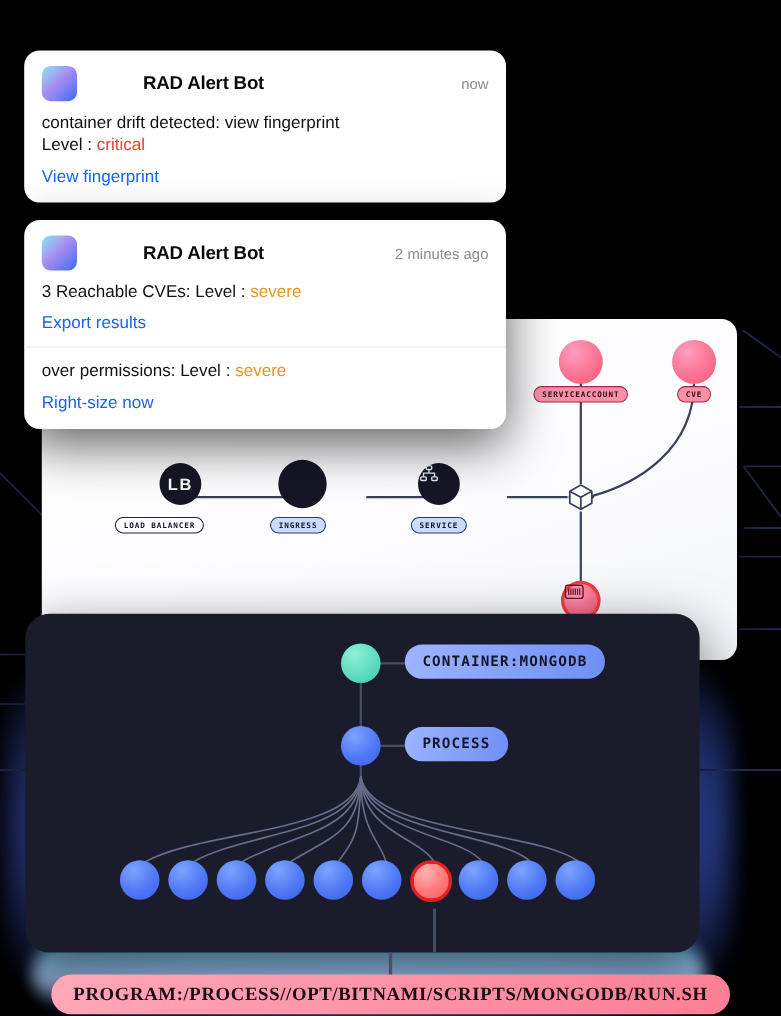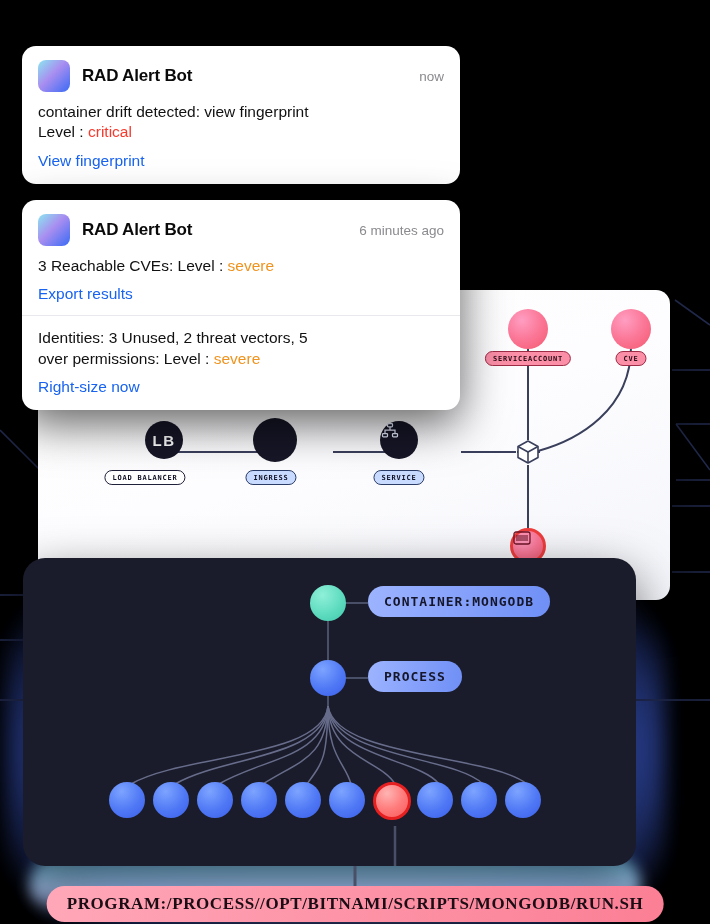--- a/index.html
+++ b/index.html
@@ -57,21 +57,21 @@
     font-family:Liberation Serif, serif;
     font-size:17px;font-weight:700;letter-spacing:.6px;color:#1b0d14;
     padding:8px 20px;border-radius:18px;white-space:nowrap;
     background:linear-gradient(100deg,#ffa7b8 0%,#fb7f95 100%);z-index:6;}
   #program-stem{position:absolute;left:50%;top:866px;width:3px;height:22px;
     transform:translateX(-50%);background:#4a4f68;z-index:5;}
 
   
   .card{position:absolute;background:#fff;border-radius:14px;
         box-shadow:0 14px 46px rgba(0,0,0,.62);overflow:hidden;}
-  .card-head{display:flex;align-items:center;padding:14px 16px 6px 16px;}
+  .card-head{display:flex;align-items:center;padding:14px 16px 6px 16px;gap:48px;}
   .app-icon{width:32px;height:32px;border-radius:8px;flex:none;
     background:linear-gradient(135deg,#8be6f0 0%,#a98ef0 45%,#3a6bf5 100%);}
   .app-name{font-size:17px;font-weight:600;color:#0a0a0a;margin-left:12px;
             letter-spacing:-.2px;}
   .time{margin-left:auto;font-size:13.5px;color:#8a8a8f;}
   .card-body{padding:4px 16px 14px 16px;}
   .bodyline{font-size:15.5px;color:#111;line-height:1.32;}
   .sev-critical{color:#f8392c;}
   .sev-severe{color:#f0931e;text-align:right;}
   .clink{display:inline-block;margin-top:9px;font-size:15.5px;color:#1863f0;
@@ -223,29 +223,28 @@
       <span>Level : </span><span class="sev-critical">critical</span>
     </div>
     <a class="clink">View fingerprint</a>
   </div>
 </div>
 
 <div class="card" style="left:22px;top:200px;width:438px;">
   <div class="card-head">
     <div class="app-icon"></div>
     <div class="app-name">RAD Alert Bot</div>
-    <div class="time">6 minutes ago</div>
+    <div class="time">2 minutes ago</div>
   </div>
   <div class="card-body" style="padding-bottom:10px;">
     <div class="bodyline">
       <span>3 Reachable CVEs: Level : </span><span class="sev-severe">severe</span>
     </div>
     <a class="clink">Export results </a>
   </div>
   <div class="divider"></div>
   <div class="card-body" style="padding-top:12px;">
-    <div class="bodyline">Identities:  3  Unused,  2  threat  vectors,  5</div>
     <div class="bodyline">
       <span>over permissions: Level : </span><span class="sev-severe">severe</span>
     </div>
     <a class="clink">Right-size now</a>
   </div>
 </div>
 
 </body></html>

